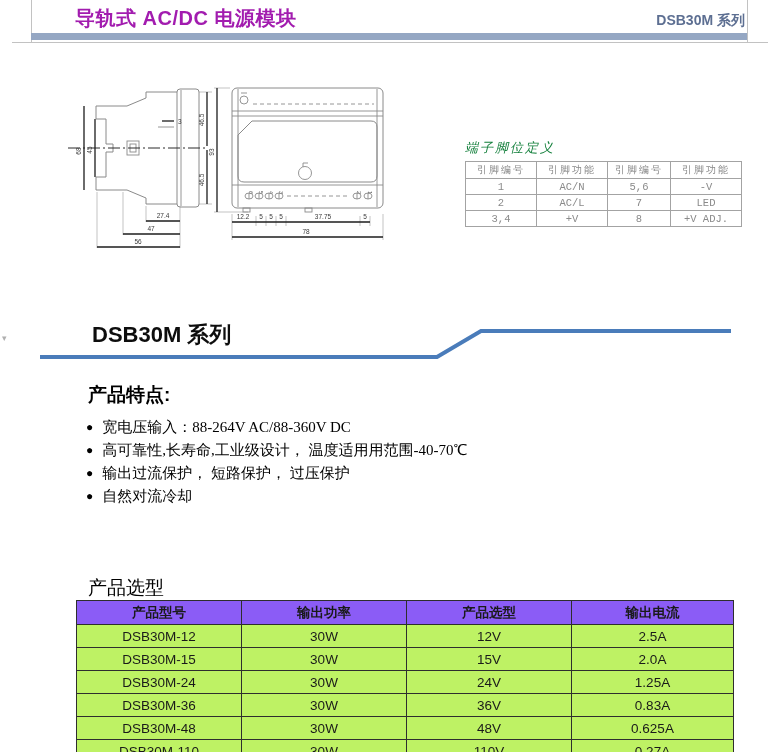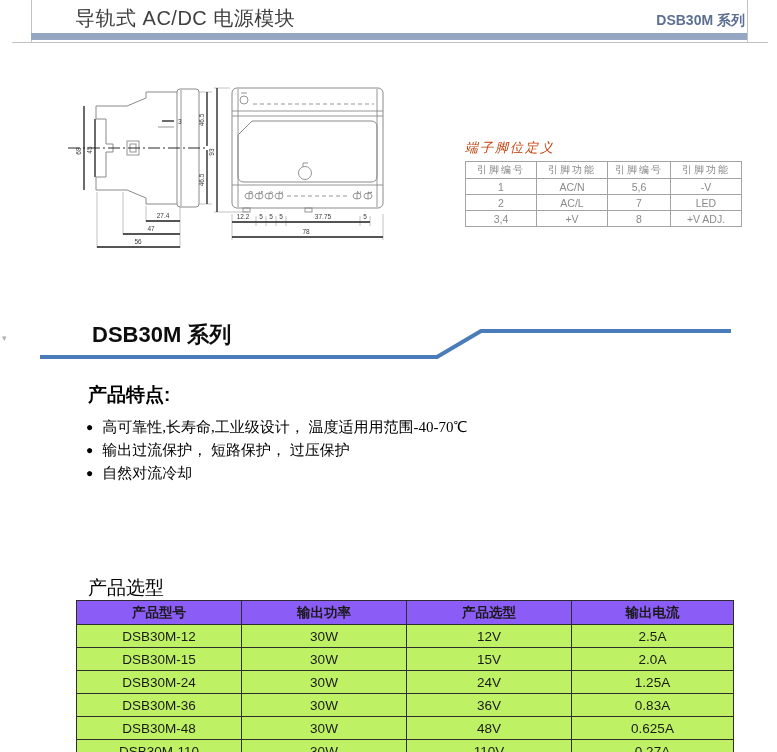--- a/index.html
+++ b/index.html
@@ -1,36 +1,36 @@
 <!DOCTYPE html>
 <html><head>
 <meta charset="utf-8">
 <style>
   html,body{margin:0;padding:0;background:#fff;}
   .page{position:relative;width:777px;height:752px;background:#fff;overflow:hidden;
         font-family:"Liberation Sans",sans-serif;}
 
   
-  .hdr-title{position:absolute;left:75px;top:5px;font-size:20px;font-weight:normal;
-             color:#404040;letter-spacing:.5px;}
+  .hdr-title{position:absolute;left:75px;top:5px;font-size:20px;font-weight:bold;
+             color:#a21caf;letter-spacing:.5px;}
   .hdr-series{position:absolute;right:32px;top:12px;font-size:14px;font-weight:bold;color:#5d6f92;}
   .hdr-bar{position:absolute;left:31px;top:33px;width:716px;height:7px;background:#95a7c3;}
   .hdr-thinline{position:absolute;left:12px;top:42px;width:756px;height:1px;background:#c2c2c2;}
   .mark-v-left{position:absolute;left:31px;top:0;width:1px;height:42px;background:#c2c2c2;}
   .mark-v-right{position:absolute;left:747px;top:0;width:1px;height:42px;background:#c2c2c2;}
 
   
   .edge-marker{position:absolute;left:2px;top:333px;font-size:9px;color:#b0b0b0;}
 
   
   .pin-area{position:absolute;left:465px;top:139px;}
   .pin-title{font-family:"Liberation Serif",serif;font-style:italic;font-size:13px;
-             color:#c2410c;letter-spacing:2px;margin-bottom:4px;}
+             color:#15803d;letter-spacing:2px;margin-bottom:4px;}
   .pin-table{border-collapse:collapse;color:#8a8a8a;font-size:10.5px;text-align:center;
-             font-family:Liberation Sans, sans-serif;padding-left:32px;}
+             font-family:Liberation Mono, monospace;padding-left:32px;}
   .pin-table th,.pin-table td{border:1px solid #a3a3a3;font-weight:normal;padding:1px 6px;height:13px;}
   .pin-table th{letter-spacing:2px;font-size:10px;}
   .pin-c1{width:58px}.pin-c2{width:58px}.pin-c3{width:50px}.pin-c4{width:58px}
 
   
   .sec-title{position:absolute;left:92px;top:320px;font-size:22px;font-weight:bold;color:#0d0d0d;}
   .divider-svg{position:absolute;left:30px;top:325px;}
 
   
   .feat-heading{position:absolute;left:88px;top:382px;font-size:19px;font-weight:bold;color:#000;}
@@ -205,20 +205,21 @@
   </div>
 
   <span class="edge-marker">▾</span>
   <div class="sec-title">DSB30M 系列</div>
   <svg class="divider-svg" width="710" height="40" viewBox="0 0 710 40">
     <polyline points="10,32 407,32 451,6 701,6" fill="none" stroke="#4a7cba" stroke-width="4"></polyline>
   </svg>
 
   <div class="feat-heading">产品特点:</div>
   <ul class="feat-list">
+    <li>宽电压输入：88-264V AC/88-360V DC</li>
     <li>高可靠性,长寿命,工业级设计， 温度适用用范围-40-70℃</li>
     <li>输出过流保护， 短路保护， 过压保护</li>
     <li>自然对流冷却</li>
   </ul>
 
   <div class="sel-heading">产品选型</div>
   <table class="sel-table">
     <tbody>
         <tr>
       <th class="sel-c1">产品型号</th>

